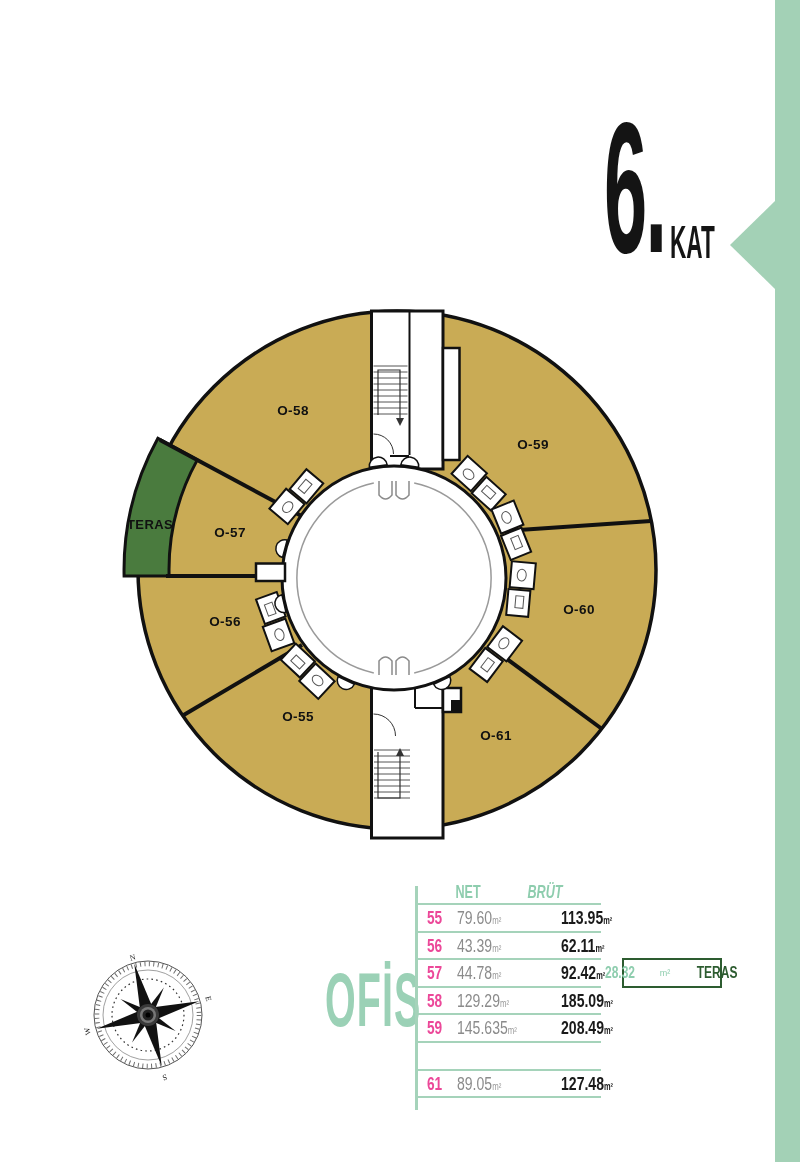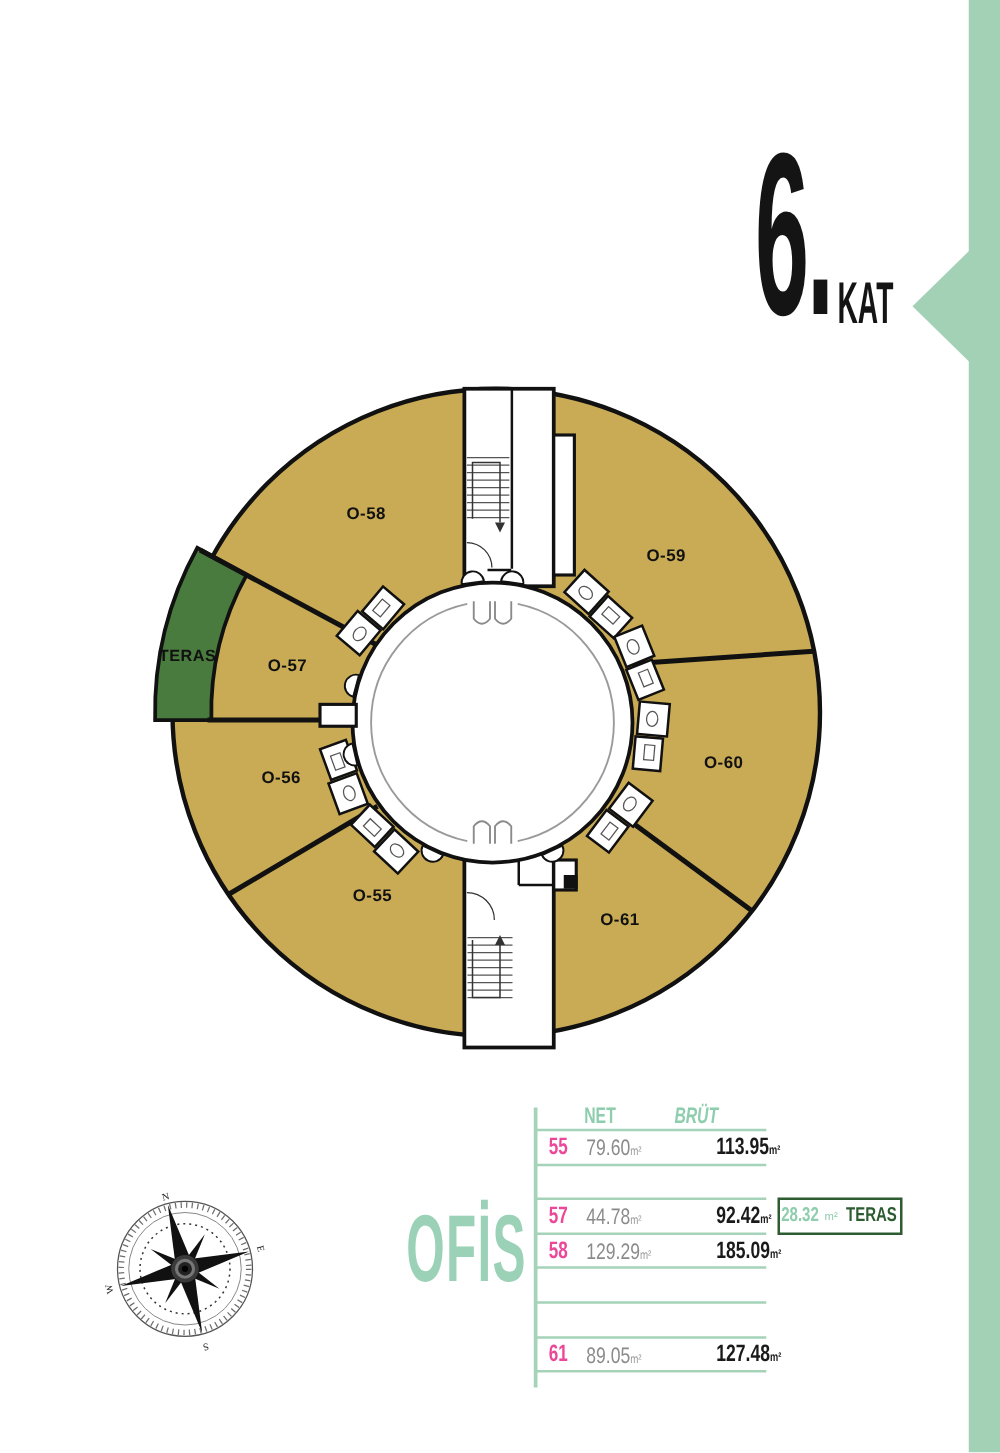--- a/index.html
+++ b/index.html
@@ -13,38 +13,38 @@
   
   #plan-svg{left:0;top:0;}
   .plan-label{font-family:"Liberation Sans",sans-serif;font-weight:bold;font-size:13.5px;
     fill:#111;letter-spacing:.4px;text-anchor:middle;}
   .teras-label{font-size:13px;}
   .compass-letter{font-family:"Liberation Serif",serif;font-size:8px;fill:#222;text-anchor:middle;}
   
   #ofis-title{left:325px;top:962px;font-size:76px;font-weight:bold;color:#9bd1b6;
     line-height:1;transform:scaleX(0.52);transform-origin:left top;letter-spacing:2px;}
   
-  #area-table{left:428px;top:882px;width:300px;height:232px;}
+  #area-table{left:416px;top:882px;width:300px;height:232px;}
   .tbl-vline{left:-1px;top:4px;width:3px;height:224px;background:#a5d3ba;}
   .sep{left:0;height:2px;width:185px;background:#a5d3ba;}
   .hdr{top:0px;height:20px;font-size:18px;font-weight:bold;color:#8ecdae;text-align:center;}
   .hdr span{display:inline-block;transform:scaleX(0.7);transform-origin:center;}
   .trow{left:0;width:300px;height:27.6px;}
   .cell-no{position:absolute;left:4px;width:30px;text-align:center;top:4px;font-size:19px;
     font-weight:bold;color:#ec4899;}
   .cell-no span{display:inline-block;transform:scaleX(0.72);transform-origin:center;}
   .cell-net{position:absolute;left:41px;top:5px;font-size:18px;color:#8b8b8b;white-space:nowrap;}
   .cell-net .v{display:inline-block;transform:scaleX(0.78);transform-origin:left center;}
   .cell-brut{position:absolute;left:113px;top:4px;font-size:19px;font-weight:bold;color:#1a1a1a;white-space:nowrap;margin-left:32px;}
   .cell-brut .v{display:inline-block;transform:scaleX(0.74);transform-origin:left center;}
   .unit{font-size:10px;color:#9a9a9a;}
   .cell-brut .unit{color:#1a1a1a;font-weight:bold;}
   
   #teras-note{left:622px;top:958px;width:100px;height:30px;box-sizing:border-box;
-    border:2.5px solid #2d5c30;display:flex;align-items:center;justify-content:center;gap:0;}
+    border:2.5px solid #2d5c30;display:flex;align-items:center;justify-content:center;gap:20px;}
   #teras-note .val{font-size:16px;font-weight:bold;color:#8ecdae;display:inline-block;
     transform:scaleX(0.75);transform-origin:center;}
   #teras-note .unit{font-size:9px;color:#8ecdae;}
   #teras-note .lbl{font-size:16px;font-weight:bold;color:#2d5c30;display:inline-block;
     transform:scaleX(0.75);transform-origin:center;}
 </style>
 </head>
 <body>
 
 <svg id="plan-svg" class="abs" width="800" height="1162" viewBox="0 0 800 1162">
@@ -182,29 +182,39 @@
   <div class="abs sep" style="top:131.4px"></div>
   <div class="abs sep" style="top:159px"></div>
   <div class="abs sep" style="top:186.6px"></div>
   <div class="abs sep" style="top:214.2px"></div>
 
   <div class="abs trow" style="top:21px">
     <div class="cell-no"><span>55</span></div>
     <div class="cell-net"><span class="v"><span>79.60</span><span class="unit">m²</span></span></div>
     <div class="cell-brut"><span class="v"><span>113.95</span><span class="unit">m²</span></span></div>
   </div>
+  <div class="abs trow" style="top:48.6px">
+    <div class="cell-no"><span>56</span></div>
+    <div class="cell-net"><span class="v"><span>43.39</span><span class="unit">m²</span></span></div>
+    <div class="cell-brut"><span class="v"><span>62.11</span><span class="unit">m²</span></span></div>
+  </div>
   <div class="abs trow" style="top:76.2px">
     <div class="cell-no"><span>57</span></div>
     <div class="cell-net"><span class="v"><span>44.78</span><span class="unit">m²</span></span></div>
     <div class="cell-brut"><span class="v"><span>92.42</span><span class="unit">m²</span></span></div>
   </div>
   <div class="abs trow" style="top:103.8px">
     <div class="cell-no"><span>58</span></div>
     <div class="cell-net"><span class="v"><span>129.29</span><span class="unit">m²</span></span></div>
     <div class="cell-brut"><span class="v"><span>185.09</span><span class="unit">m²</span></span></div>
+  </div>
+  <div class="abs trow" style="top:131.4px">
+    <div class="cell-no"><span>59</span></div>
+    <div class="cell-net"><span class="v"><span>145.635</span><span class="unit">m²</span></span></div>
+    <div class="cell-brut"><span class="v"><span>208.49</span><span class="unit">m²</span></span></div>
   </div>
   <div class="abs trow" style="top:186.6px">
     <div class="cell-no"><span>61</span></div>
     <div class="cell-net"><span class="v"><span>89.05</span><span class="unit">m²</span></span></div>
     <div class="cell-brut"><span class="v"><span>127.48</span><span class="unit">m²</span></span></div>
   </div>
 </div>
 
 <div id="teras-note" class="abs">
   <span class="val">28.32</span>

